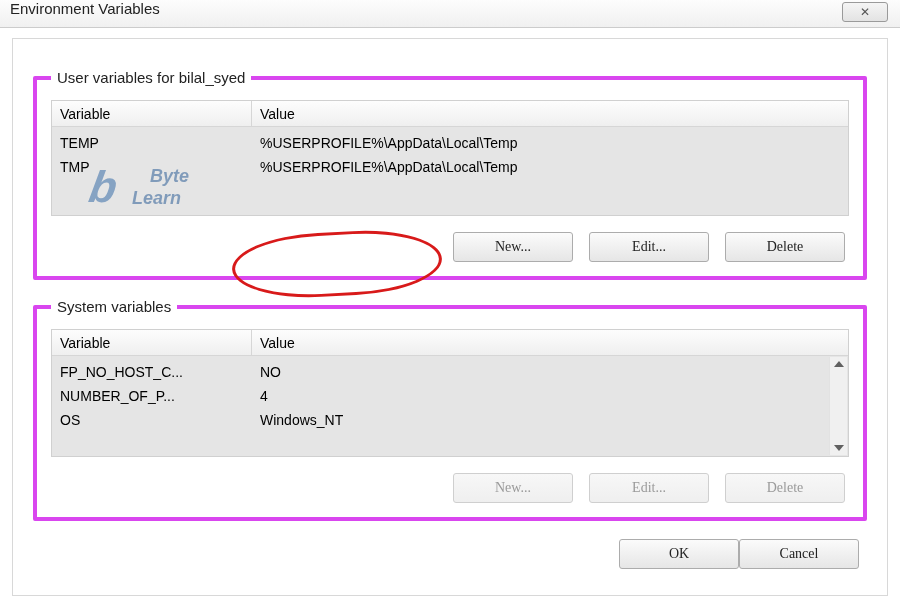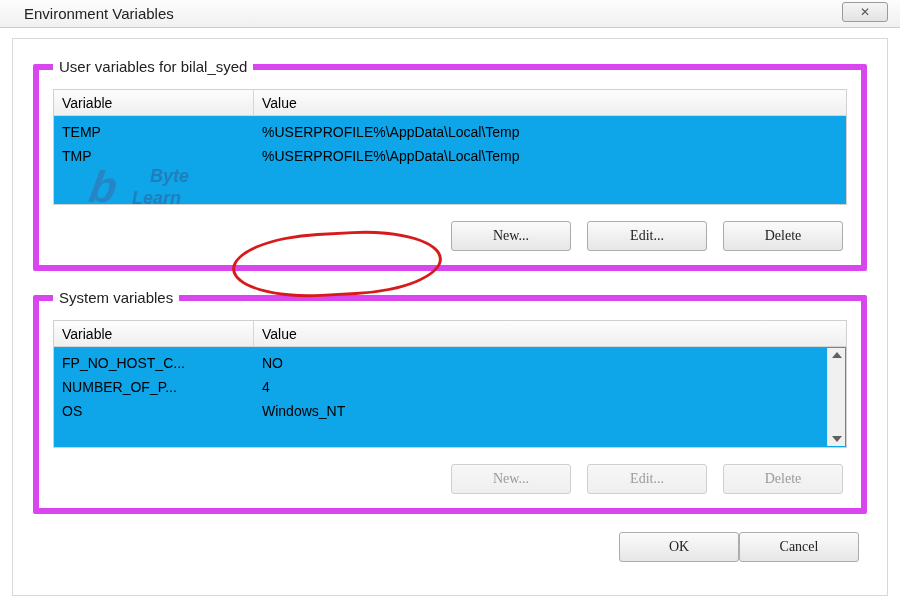--- a/index.html
+++ b/index.html
@@ -12,22 +12,21 @@
     width: 900px;
     height: 600px;
     overflow: hidden;
     position: relative;
   }
   .titlebar {
     height: 28px;
     background: linear-gradient(#fdfdfd, #f0f0f0);
     border-bottom: 1px solid #ccc;
     display: flex;
-    align-items: center;
-    padding: 0 24px;
+    padding: 0 10px;
     position: relative;
   }
   .titlebar .title {
     font-size: 15px;
     color: #222;
   }
   .close-btn {
     position: absolute;
     right: 12px;
     top: 2px;
@@ -44,34 +43,34 @@
     cursor: pointer;
   }
   .dialog-body {
     padding: 14px 20px 10px 20px;
     border: 1px solid #d8d8d8;
     margin: 10px 12px;
     height: 558px;
     background: #fff;
   }
   fieldset.group {
-    border: 6px solid #d946ef;
+    border: 4px solid #d946ef;
     border-radius: 2px;
-    margin: 5px 0 18px 0;
+    margin: 16px 0 18px 0;
     padding: 14px 14px 14px 14px;
     position: relative;
   }
   fieldset.group legend {
     padding: 0 6px;
     font-size: 15px;
     color: #222;
   }
   .var-table {
     border: 1px solid #d0d0d0;
-    background: #0ea5e9;
+    background: #e5e5e5;
     width: 100%;
     position: relative;
   }
   .var-head {
     display: flex;
     background: linear-gradient(#fdfdfd, #efefef);
     border-bottom: 1px solid #d6d6d6;
     height: 26px;
     align-items: center;
   }

